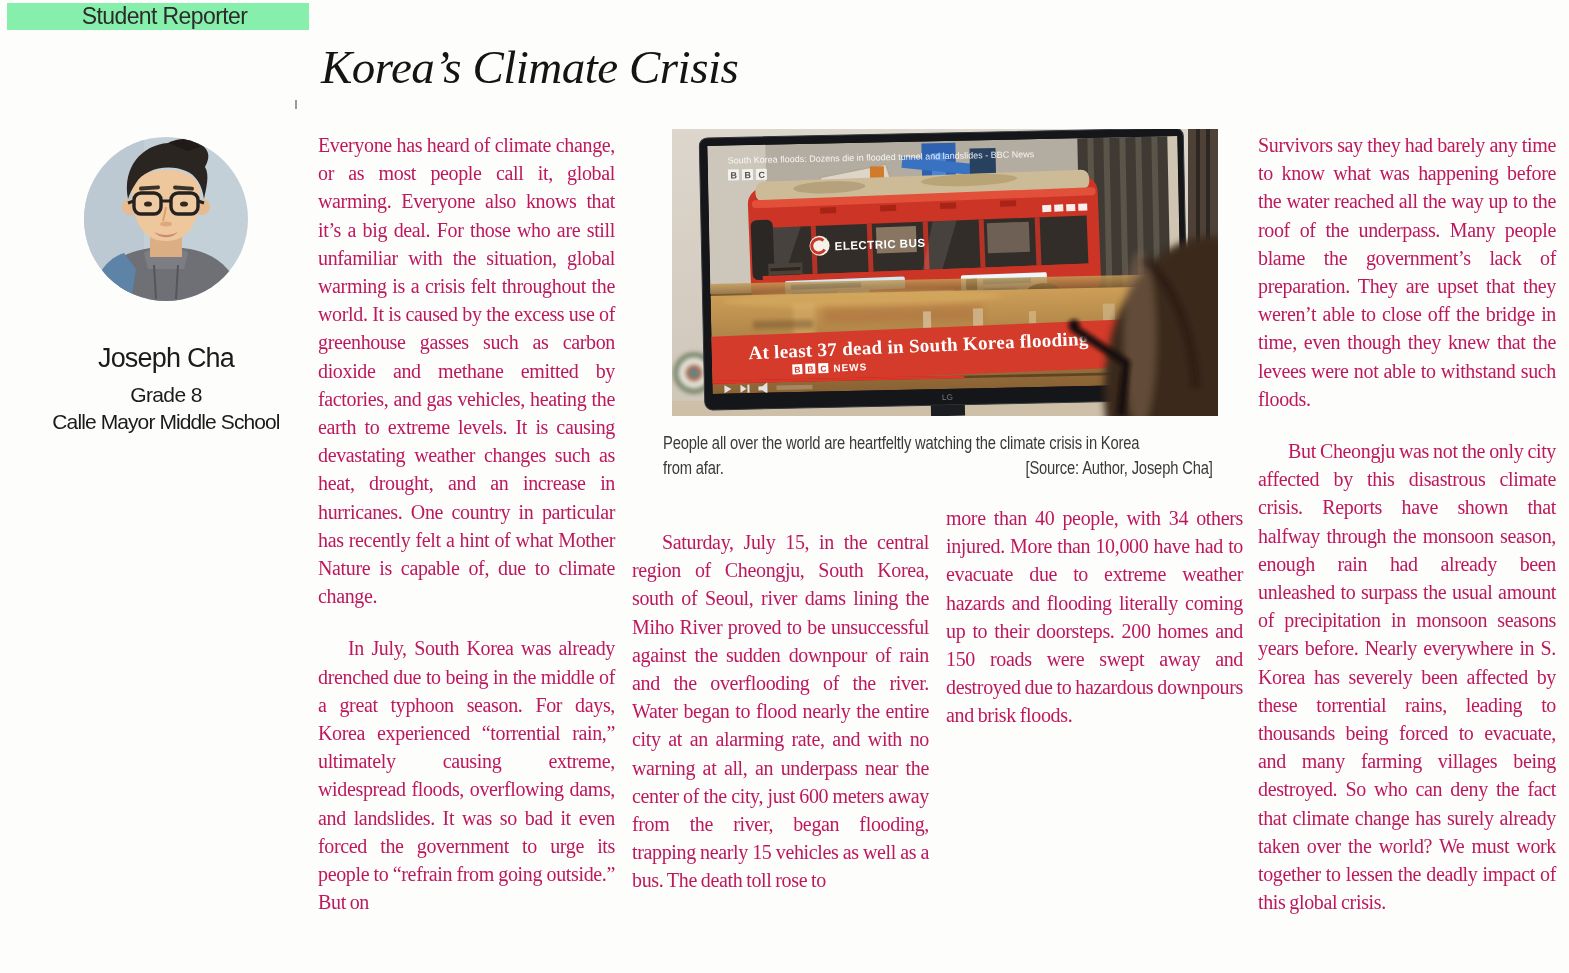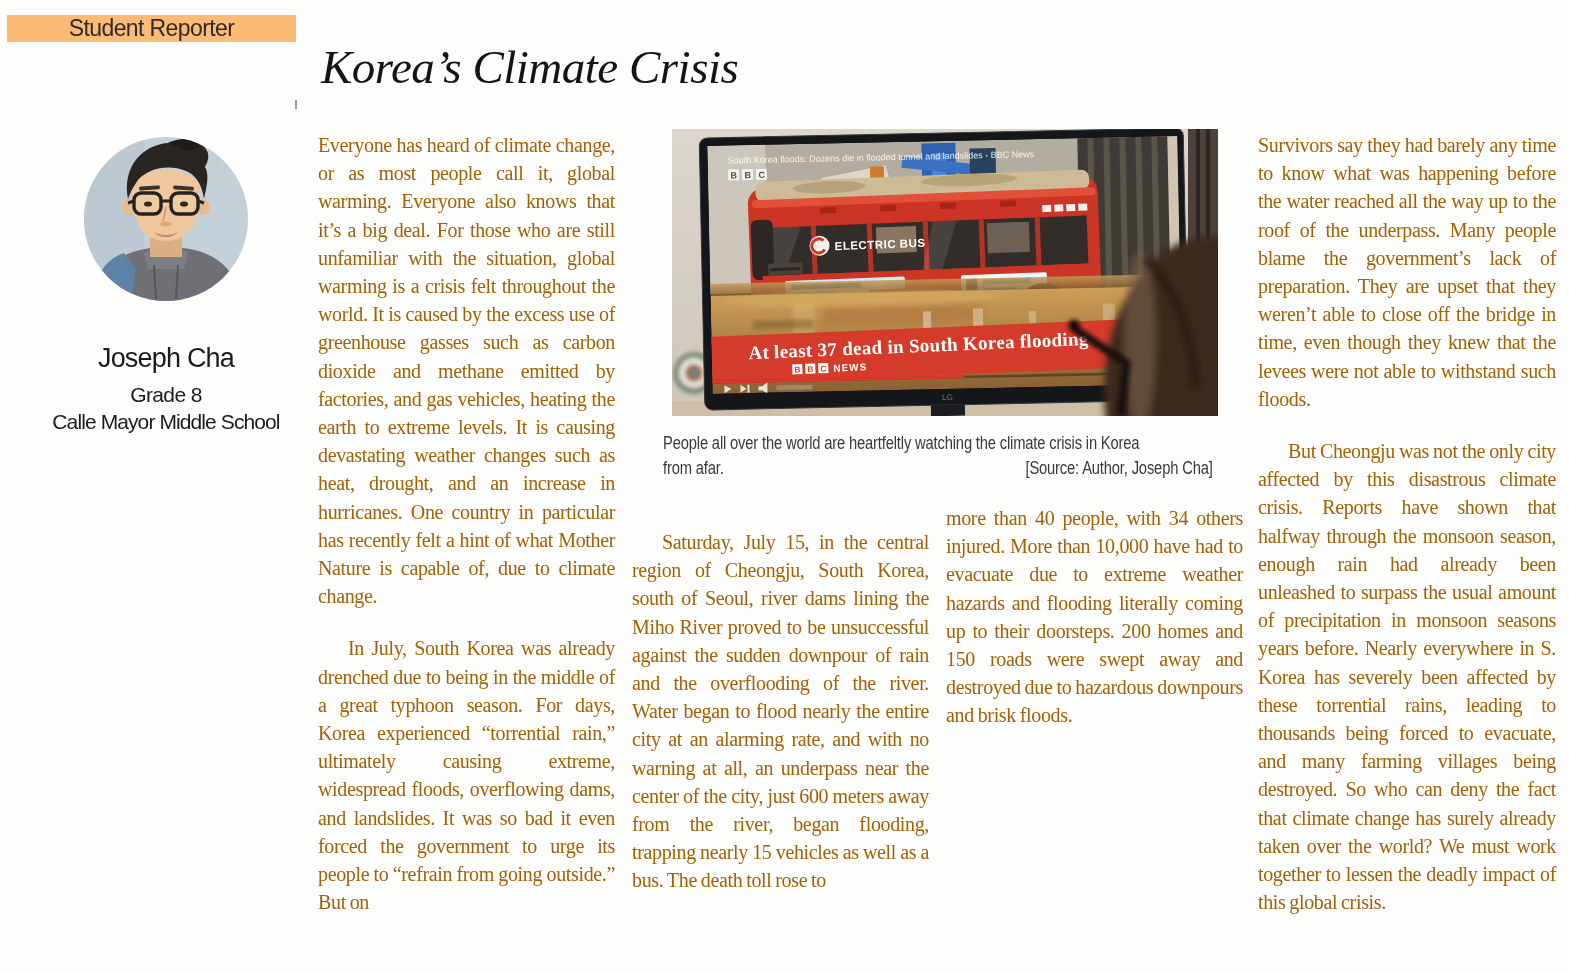--- a/index.html
+++ b/index.html
@@ -2,23 +2,23 @@
 <html lang="en"><head>
 <meta charset="utf-8">
 <style>
   html,body{margin:0;padding:0;}
   body{
     width:1569px;height:973px;position:relative;overflow:hidden;
     background:#fdfdfc;color:#1e1e1e;
     font-family:"Liberation Serif",serif;
   }
   .section-box{
-    position:absolute;left:7px;top:15px;width:289px;height:27px;
-    background:#fdba74;display:flex;align-items:center;justify-content:center;
-    font-family:"Liberation Sans",sans-serif;font-size:23px;letter-spacing:-0.6px;color:#2b2b2b;
+    position:absolute;left:7px;top:3px;width:289px;height:27px;
+    background:#86efac;display:flex;align-items:center;justify-content:center;
+    font-family:"Liberation Sans",sans-serif;font-size:23px;letter-spacing:-0.6px;color:#2b2b2b;padding-left:13px;
   }
   .headline{
     position:absolute;left:321px;top:40px;
     font-size:47px;letter-spacing:-0.5px;color:#141414;white-space:nowrap;font-style:italic;
   }
   .stray{position:absolute;left:295px;top:100px;width:2px;height:9px;background:#9a9a9a;}
   .author-block{
     position:absolute;left:28px;top:137px;width:276px;text-align:center;
     font-family:"Liberation Sans",sans-serif;color:#1b1b1b;
   }
@@ -31,21 +31,21 @@
     position:absolute;left:663px;top:431px;width:652px;
     transform:scaleX(0.843);transform-origin:left top;
     font-family:"Liberation Sans",sans-serif;font-size:17.5px;letter-spacing:-0.2px;
     color:#3a3a3a;line-height:25px;
   }
   .photo-caption .row1{white-space:nowrap;}
   .photo-caption .row2{display:flex;justify-content:space-between;}
   .col{
     position:absolute;text-align:justify;
     font-size:20px;line-height:28.2px;letter-spacing:-0.35px;word-spacing:-0.8px;
-    color:#a16207;hyphens:auto;-webkit-hyphens:auto;
+    color:#be185d;hyphens:auto;-webkit-hyphens:auto;
   }
   .col p{margin:0;}
   .col p.indent{text-indent:30px;margin-top:24px;}
   #col1{left:318px;top:131px;width:297px;}
   #col2{left:632px;top:504px;width:297px;}
   #col3{left:946px;top:504px;width:297px;}
   #col4{left:1258px;top:131px;width:298px;}
   svg text{font-family:"Liberation Sans",sans-serif;}
   svg text.serif{font-family:"Liberation Serif",serif;}
 </style>

